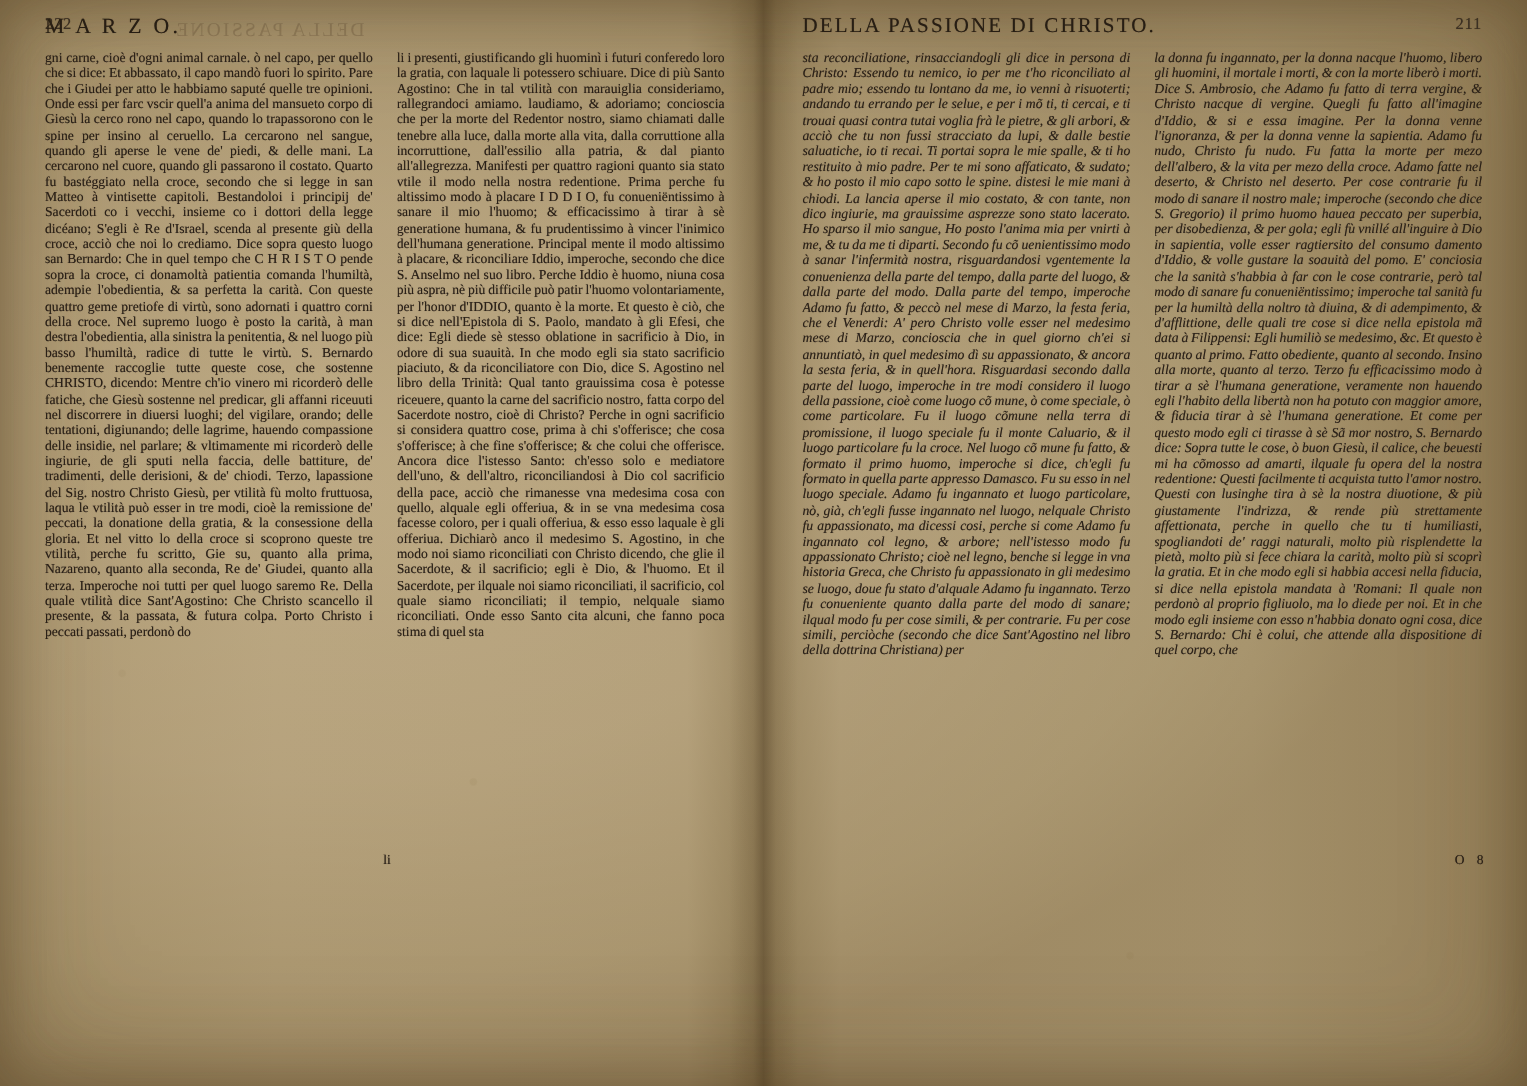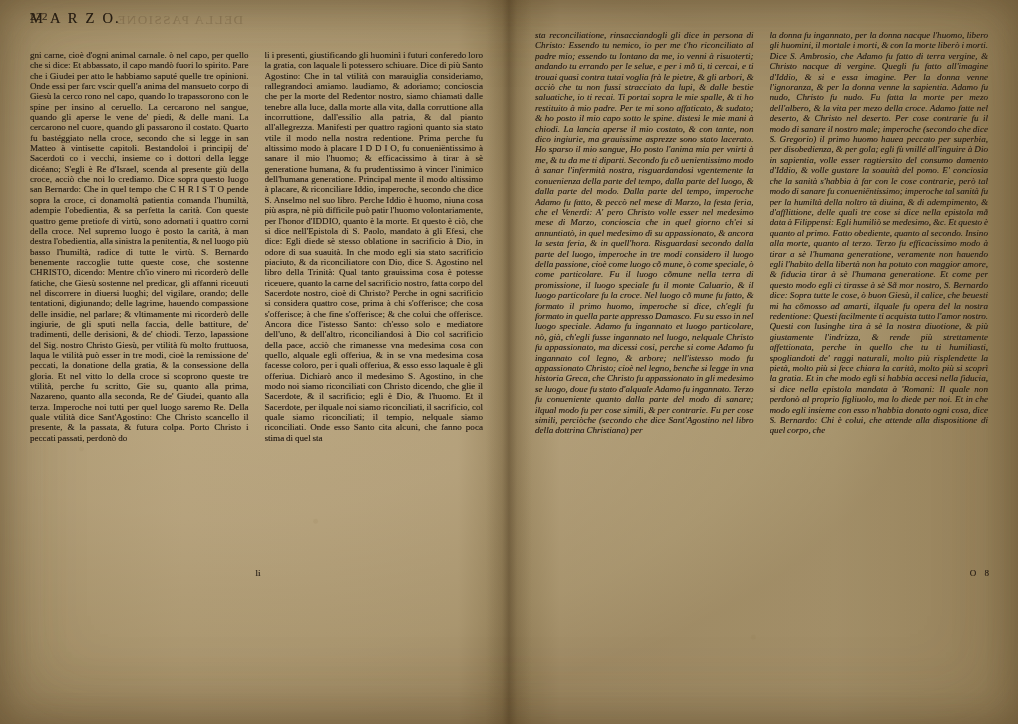--- a/index.html
+++ b/index.html
@@ -112,21 +112,21 @@
     color: rgba(90,70,45,.30);
     transform: scaleX(-1);
     pointer-events: none;
     font-variant: small-caps;
   }
 
   
   .columns {
     display: flex;
     gap: 16px;
-    margin-top: 20px;
+    margin-top: 3px;
     height: 672px;
   }
   .col {
     width: 50%;
     font-size: 9.1px;
     line-height: 10.35px;
     text-align: justify;
     color: #2a2119;
     hyphens: none;
     word-spacing: -0.4px;
@@ -174,20 +174,25 @@
       <div class="col">
         <p>li i presenti, giustificando gli huominì i futuri conferedo loro la gratia, con laquale li potessero schiuare. Dice di più Santo Agostino: Che in tal vtilità con marauiglia consideriamo, rallegrandoci amiamo. laudiamo, &amp; adoriamo; concioscia che per la morte del Redentor nostro, siamo chiamati dalle tenebre alla luce, dalla morte alla vita, dalla corruttione alla incorruttione, dall'essilio alla patria, &amp; dal pianto all'allegrezza. Manifesti per quattro ragioni quanto sia stato vtile il modo nella nostra redentione. Prima perche fu altissimo modo à placare I D D I O, fu conueniëntissimo à sanare il mio l'huomo; &amp; efficacissimo à tirar à sè generatione humana, &amp; fu prudentissimo à vincer l'inimico dell'humana generatione. Principal mente il modo altissimo à placare, &amp; riconciliare Iddio, imperoche, secondo che dice S. Anselmo nel suo libro. Perche Iddio è huomo, niuna cosa più aspra, nè più difficile può patir l'huomo volontariamente, per l'honor d'IDDIO, quanto è la morte. Et questo è ciò, che si dice nell'Epistola di S. Paolo, mandato à gli Efesi, che dice: Egli diede sè stesso oblatione in sacrificio à Dio, in odore di sua suauità. In che modo egli sia stato sacrificio piaciuto, &amp; da riconciliatore con Dio, dice S. Agostino nel libro della Trinità: Qual tanto grauissima cosa è potesse riceuere, quanto la carne del sacrificio nostro, fatta corpo del Sacerdote nostro, cioè di Christo? Perche in ogni sacrificio si considera quattro cose, prima à chi s'offerisce; che cosa s'offerisce; à che fine s'offerisce; &amp; che colui che offerisce. Ancora dice l'istesso Santo: ch'esso solo e mediatore dell'uno, &amp; dell'altro, riconciliandosi à Dio col sacrificio della pace, acciò che rimanesse vna medesima cosa con quello, alquale egli offeriua, &amp; in se vna medesima cosa facesse coloro, per i quali offeriua, &amp; esso esso laquale è gli offeriua. Dichiarò anco il medesimo S. Agostino, in che modo noi siamo riconciliati con Christo dicendo, che glie il Sacerdote, &amp; il sacrificio; egli è Dio, &amp; l'huomo. Et il Sacerdote, per ilquale noi siamo riconciliati, il sacrificio, col quale siamo riconciliati; il tempio, nelquale siamo riconciliati. Onde esso Santo cita alcuni, che fanno poca stima di quel sta</p>
       </div>
     </div>
     <div class="footline">
       <span class="catchword">li</span>
     </div>
   </div>
 
   <div class="page" id="page-right">
+    <div class="header-row">
+      <span class="folio" style="visibility:hidden">.</span>
+      <span class="running-title">DELLA PASSIONE DI CHRISTO.</span>
+      <span class="folio">211</span>
+    </div>
     <div class="columns">
       <div class="col">
         <p>sta reconciliatione, rinsacciandogli gli dice in persona di Christo: Essendo tu nemico, io per me t'ho riconciliato al padre mio; essendo tu lontano da me, io venni à risuoterti; andando tu errando per le selue, e per i mõ ti, ti cercai, e ti trouai quasi contra tutai voglia frà le pietre, &amp; gli arbori, &amp; acciò che tu non fussi stracciato da lupi, &amp; dalle bestie saluatiche, io ti recai. Ti portai sopra le mie spalle, &amp; ti ho restituito à mio padre. Per te mi sono affaticato, &amp; sudato; &amp; ho posto il mio capo sotto le spine. distesi le mie mani à chiodi. La lancia aperse il mio costato, &amp; con tante, non dico ingiurie, ma grauissime asprezze sono stato lacerato. Ho sparso il mio sangue, Ho posto l'anima mia per vnirti à me, &amp; tu da me ti diparti. Secondo fu cõ uenientissimo modo à sanar l'infermità nostra, risguardandosi vgentemente la conuenienza della parte del tempo, dalla parte del luogo, &amp; dalla parte del modo. Dalla parte del tempo, imperoche Adamo fu fatto, &amp; peccò nel mese di Marzo, la festa feria, che el Venerdi: A' pero Christo volle esser nel medesimo mese di Marzo, concioscia che in quel giorno ch'ei si annuntiatò, in quel medesimo dì su appassionato, &amp; ancora la sesta feria, &amp; in quell'hora. Risguardasi secondo dalla parte del luogo, imperoche in tre modi considero il luogo della passione, cioè come luogo cõ mune, ò come speciale, ò come particolare. Fu il luogo cõmune nella terra di promissione, il luogo speciale fu il monte Caluario, &amp; il luogo particolare fu la croce. Nel luogo cõ mune fu fatto, &amp; formato il primo huomo, imperoche si dice, ch'egli fu formato in quella parte appresso Damasco. Fu su esso in nel luogo speciale. Adamo fu ingannato et luogo particolare, nò, già, ch'egli fusse ingannato nel luogo, nelquale Christo fu appassionato, ma dicessi cosi, perche si come Adamo fu ingannato col legno, &amp; arbore; nell'istesso modo fu appassionato Christo; cioè nel legno, benche si legge in vna historia Greca, che Christo fu appassionato in gli medesimo se luogo, doue fu stato d'alquale Adamo fu ingannato. Terzo fu conueniente quanto dalla parte del modo di sanare; ilqual modo fu per cose simili, &amp; per contrarie. Fu per cose simili, perciòche (secondo che dice Sant'Agostino nel libro della dottrina Christiana) per</p>
       </div>
       <div class="col">
         <p>la donna fu ingannato, per la donna nacque l'huomo, libero gli huomini, il mortale i morti, &amp; con la morte liberò i morti. Dice S. Ambrosio, che Adamo fu fatto di terra vergine, &amp; Christo nacque di vergine. Quegli fu fatto all'imagine d'Iddio, &amp; si e essa imagine. Per la donna venne l'ignoranza, &amp; per la donna venne la sapientia. Adamo fu nudo, Christo fu nudo. Fu fatta la morte per mezo dell'albero, &amp; la vita per mezo della croce. Adamo fatte nel deserto, &amp; Christo nel deserto. Per cose contrarie fu il modo di sanare il nostro male; imperoche (secondo che dice S. Gregorio) il primo huomo hauea peccato per superbia, per disobedienza, &amp; per gola; egli fù vnillé all'inguire à Dio in sapientia, volle esser ragtiersito del consumo damento d'Iddio, &amp; volle gustare la soauità del pomo. E' conciosia che la sanità s'habbia à far con le cose contrarie, però tal modo di sanare fu conueniëntissimo; imperoche tal sanità fu per la humiltà della noltro tà diuina, &amp; di adempimento, &amp; d'afflittione, delle quali tre cose si dice nella epistola mã data à Filippensi: Egli humiliò se medesimo, &amp;c. Et questo è quanto al primo. Fatto obediente, quanto al secondo. Insino alla morte, quanto al terzo. Terzo fu efficacissimo modo à tirar a sè l'humana generatione, veramente non hauendo egli l'habito della libertà non ha potuto con maggior amore, &amp; fiducia tirar à sè l'humana generatione. Et come per questo modo egli ci tirasse à sè Sã mor nostro, S. Bernardo dice: Sopra tutte le cose, ò buon Giesù, il calice, che beuesti mi ha cõmosso ad amarti, ilquale fu opera del la nostra redentione: Questi facilmente ti acquista tutto l'amor nostro. Questi con lusinghe tira à sè la nostra diuotione, &amp; più giustamente l'indrizza, &amp; rende più strettamente affettionata, perche in quello che tu ti humiliasti, spogliandoti de' raggi naturali, molto più risplendette la pietà, molto più si fece chiara la carità, molto più si scoprì la gratia. Et in che modo egli si habbia accesi nella fiducia, si dice nella epistola mandata à 'Romani: Il quale non perdonò al proprio figliuolo, ma lo diede per noi. Et in che modo egli insieme con esso n'habbia donato ogni cosa, dice S. Bernardo: Chi è colui, che attende alla dispositione di quel corpo, che</p>
       </div>
     </div>
     <div class="footline">
       <span class="catchword">O 8</span>

